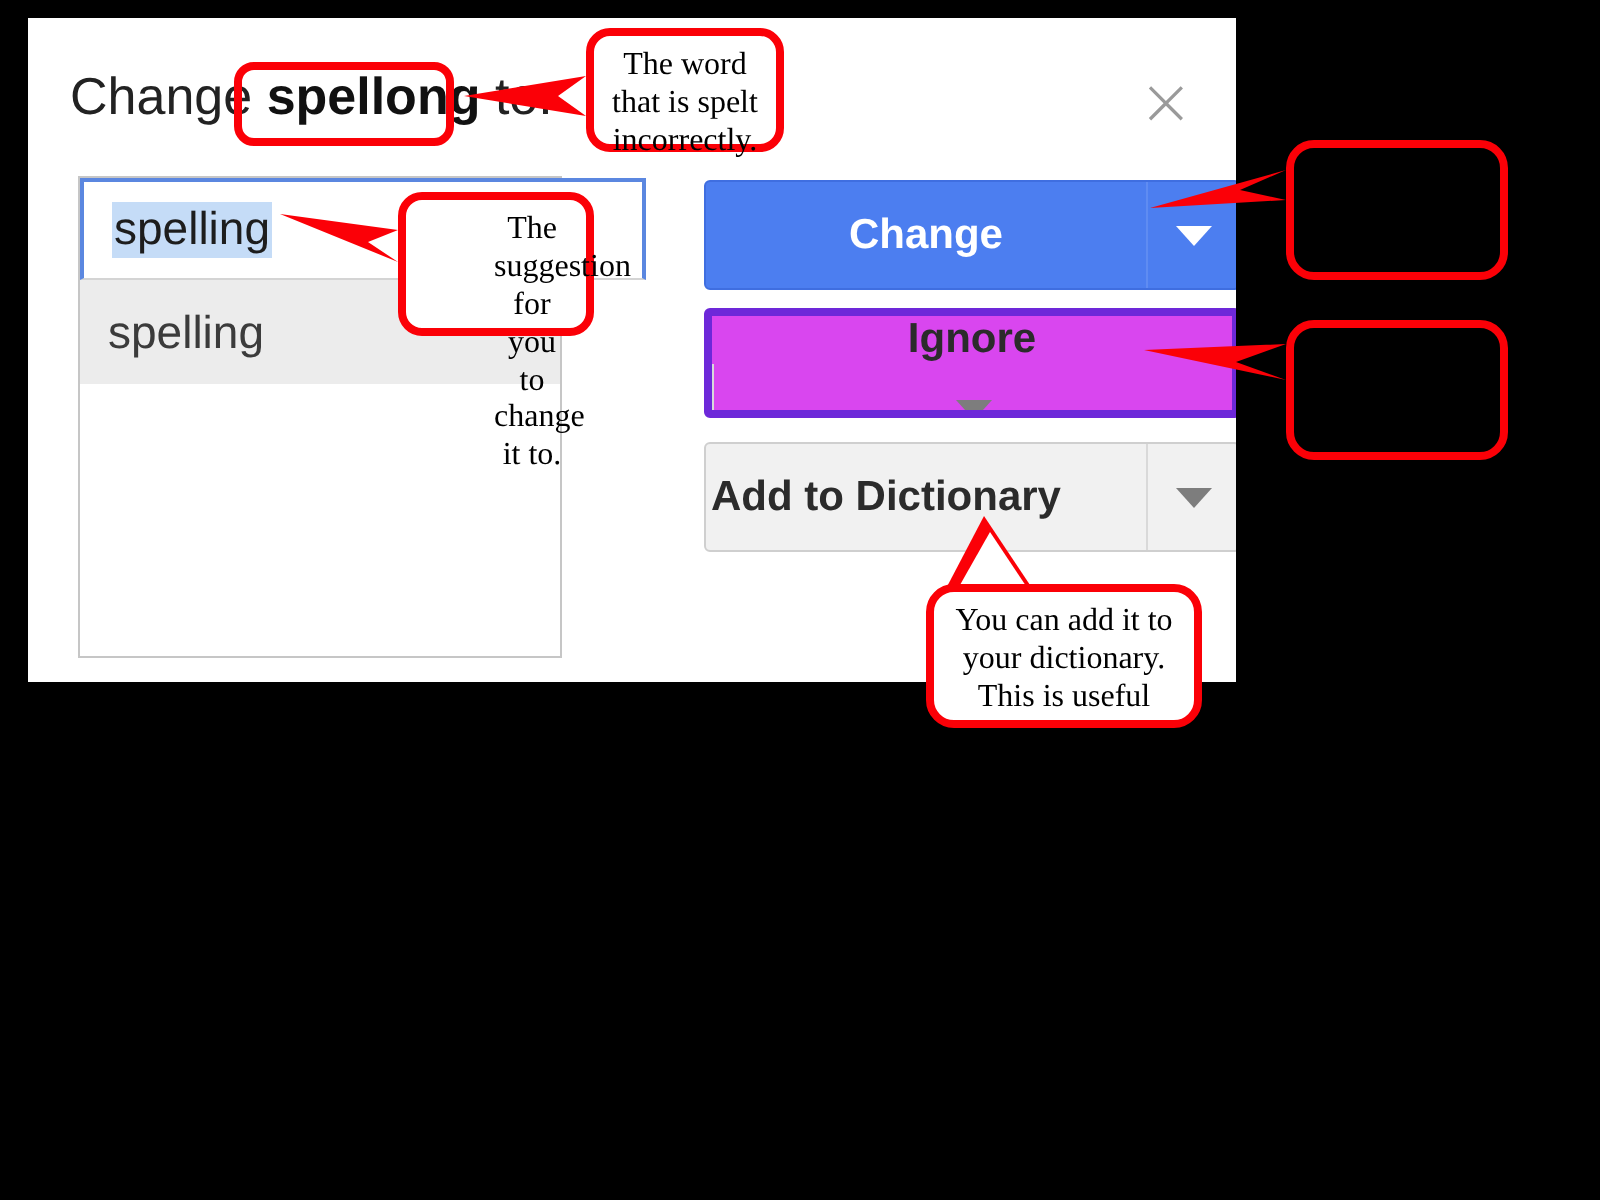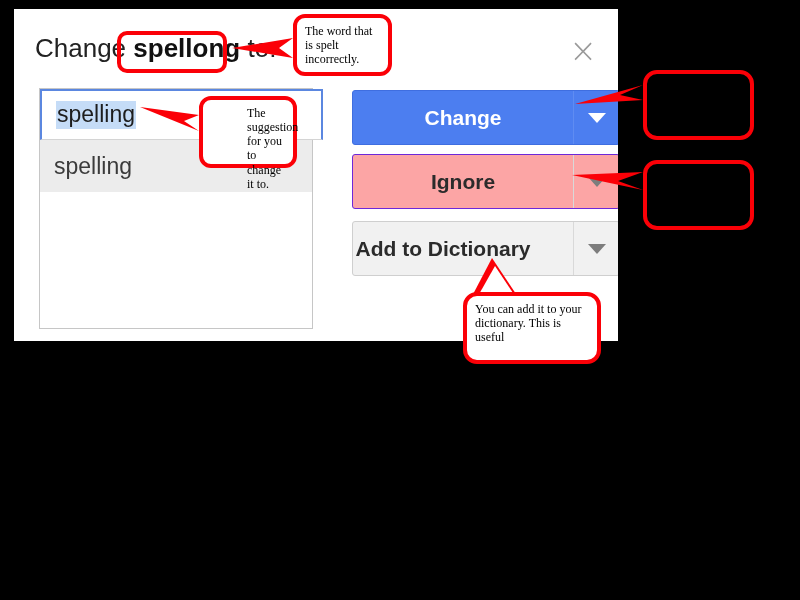--- a/index.html
+++ b/index.html
@@ -57,21 +57,21 @@
     font-family: "DejaVu Sans", sans-serif;
     font-weight: 300;
     cursor: pointer;
   }
 
   
   #suggestion-panel {
     position: absolute;
     left: 25px;
     top: 79px;
-    width: 274px;
+    width: 242px;
     height: 241px;
     background: #ffffff;
     border: 1px solid #c6c6c6;
   }
 
   #word-input {
     position: absolute;
     left: 0;
     top: 0;
     width: 283px;
@@ -145,22 +145,23 @@
     top: 81px;
     background: #4c7ef0;
     border: 1px solid #3f6ee0;
   }
   #btn-change .label { color: #ffffff; }
   #btn-change .caret { border-left: 1px solid #5f8cf2; }
   #btn-change .caret-glyph { border-top: 10px solid #ffffff; }
 
   #btn-ignore {
     top: 145px;
-    background: #fca5a5;
-    border: 1px solid #6d28d9;
+    background: #d946ef;
+    border: 4px solid #6d28d9;
+    flex-direction: column;
   }
   #btn-ignore .label { color: #2b2b2b; }
   #btn-ignore .caret { border-left: 1px solid #d9d9d9; }
   #btn-ignore .caret-glyph { border-top: 10px solid #7d7d7d; }
 
   #btn-add-dictionary {
     top: 212px;
     background: #f1f1f1;
     border: 1px solid #cfcfcf;
     gap: 40px;
@@ -176,24 +177,25 @@
     width: 800px; height: 600px;
     pointer-events: none;
   }
 
   .callout {
     position: absolute;
     border: 4px solid #fb0007;
     border-radius: 12px;
     background: #ffffff;
     font-family: "Liberation Serif", serif;
-    font-size: 12px;
+    font-size: 16px;
     line-height: 1.18;
     color: #000000;
     padding: 6px 8px;
+    text-align: center;
   }
 
   #callout-misspelled { left: 293px; top: 14px; width: 99px; height: 62px; }
   #callout-suggestion { left: 199px; top: 96px; width: 98px; height: 72px; padding-left: 44px; }
   #callout-dictionary {
     left: 463px; top: 292px; width: 138px; height: 72px;
     border-radius: 14px;
   }
 
   .callout-empty-box {

